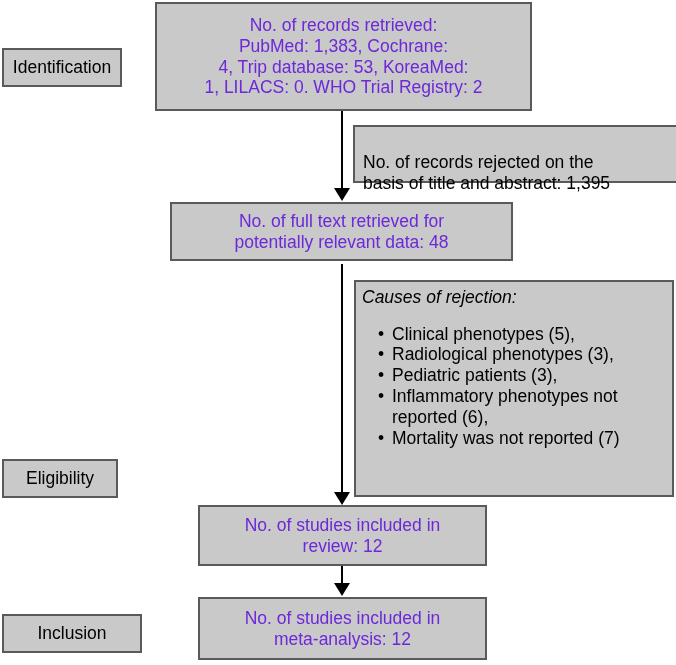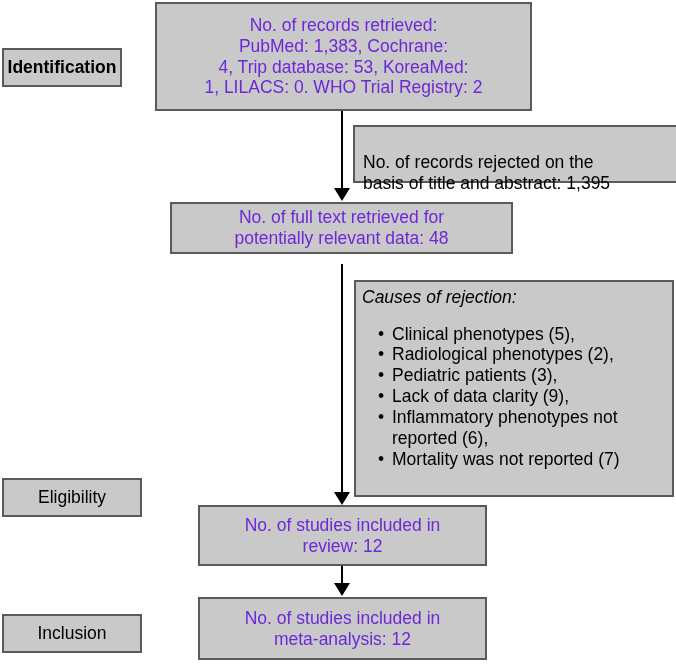--- a/index.html
+++ b/index.html
@@ -94,26 +94,26 @@
     border-left: 8px solid transparent;
     border-right: 8px solid transparent;
     border-top: 13px solid #000000;
   }
 </style>
 </head>
 <body>
 
 <div id="canvas">
 
-  <div class="stage-label" style="left:2px; top:48px; width:120px; height:39px;font-weight:bold;">
+  <div class="stage-label" style="left:2px; top:48px; width:120px; height:39px;">
     <span>Identification</span>
   </div>
 
 
-  <div class="stage-label" style="left:2px; top:478px; width:140px; height:39px;text-align:center;">
+  <div class="stage-label" style="left:2px; top:459px; width:116px; height:39px;text-align:center;">
     <span>Eligibility</span>
   </div>
 
   <div class="stage-label" style="left:2px; top:566px; width:140px; height:39px;margin-top:48px;">
     <span>Inclusion</span>
   </div>
 
   <div class="box" style="left:155px; top:2px; width:377px; height:109px;">
     <span>No. of records retrieved:
 PubMed: 1,383, Cochrane:
@@ -122,35 +122,34 @@
   </div>
 
   <div class="connector" style="left:341px; top:111px; height:78px;"></div>
   <div class="arrowhead" style="left:334px; top:188px;"></div>
 
   <div class="side-box" style="left:353px; top:125px; width:332px; height:58px;">
     <span>No. of records rejected on the
 basis of title and abstract: 1,395</span>
   </div>
 
-  <div class="box" style="left:170px; top:202px; width:343px; height:52px;">
+  <div class="box" style="left:170px; top:202px; width:343px; height:59px;">
     <span>No. of full text retrieved for
 potentially relevant data: 48</span>
   </div>
 
   <div class="connector" style="left:341px; top:264px; height:229px;"></div>
   <div class="arrowhead" style="left:334px; top:492px;"></div>
 
   <div class="causes-box" style="left:354px; top:280px; width:320px; height:217px;padding-left:6px;">
     <div class="causes-title">Causes of rejection:</div>
     <ul class="causes-list">
       <li>Clinical phenotypes (5),</li>
-      <li>Radiological phenotypes (2),</li>
+      <li>Radiological phenotypes (3),</li>
       <li>Pediatric patients (3),</li>
-      <li>Lack of data clarity (9),</li>
       <li>Inflammatory phenotypes not reported (6),</li>
       <li>Mortality was not reported (7)</li>
     </ul>
   </div>
 
   <div class="box" style="left:198px; top:505px; width:289px; height:61px;">
     <span>No. of studies included in
 review: 12</span>
   </div>
 

